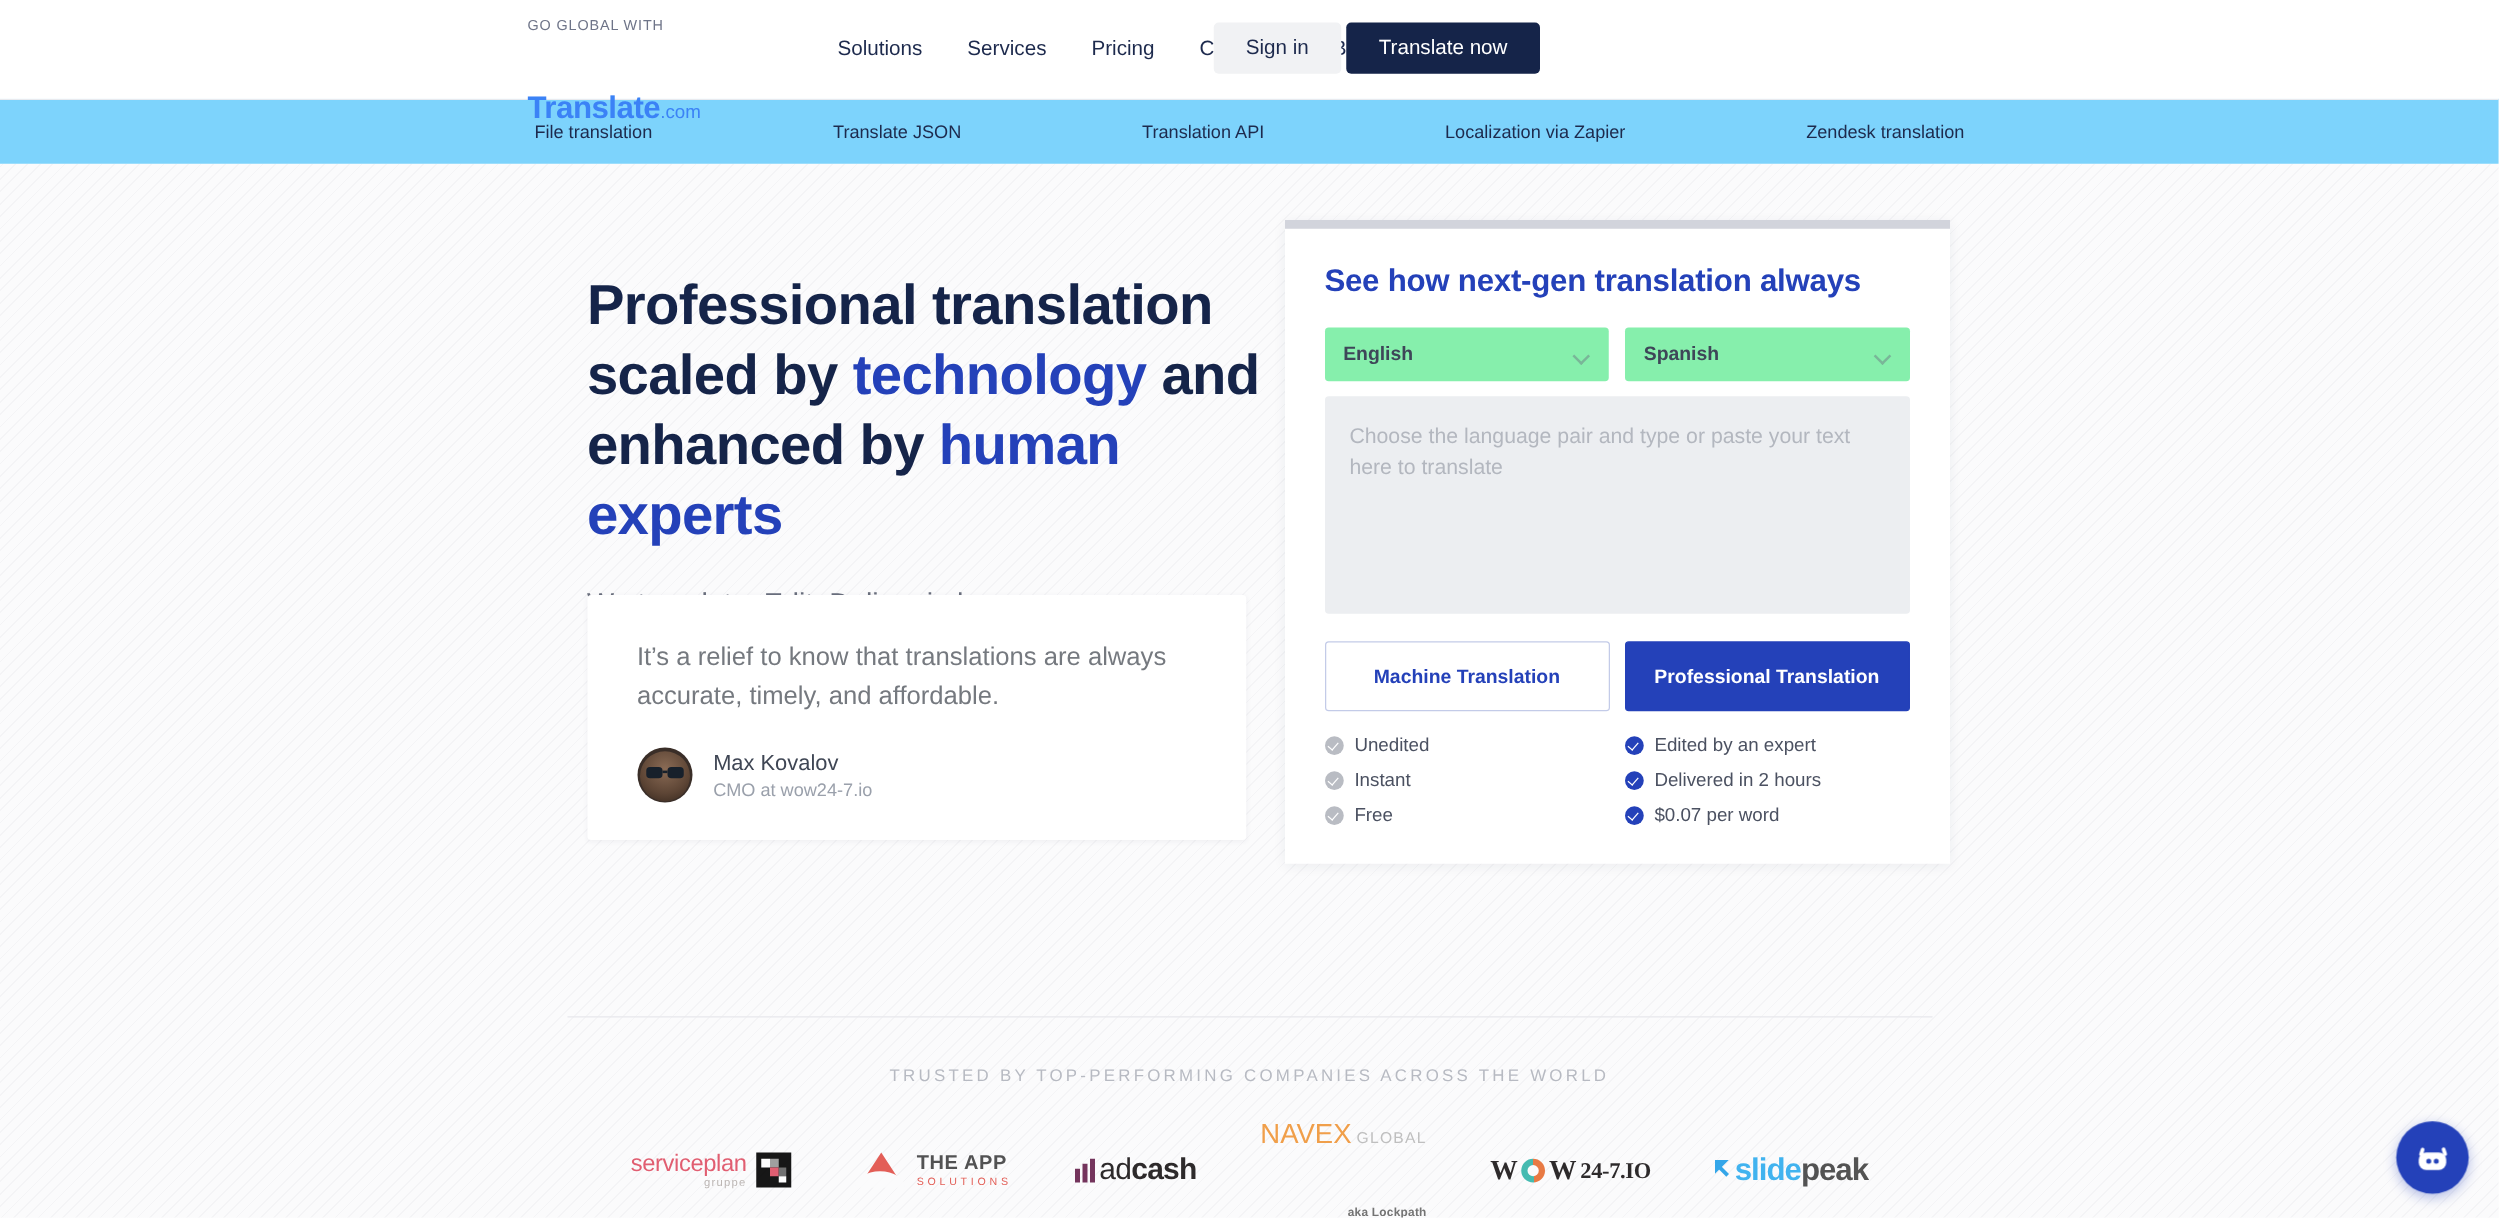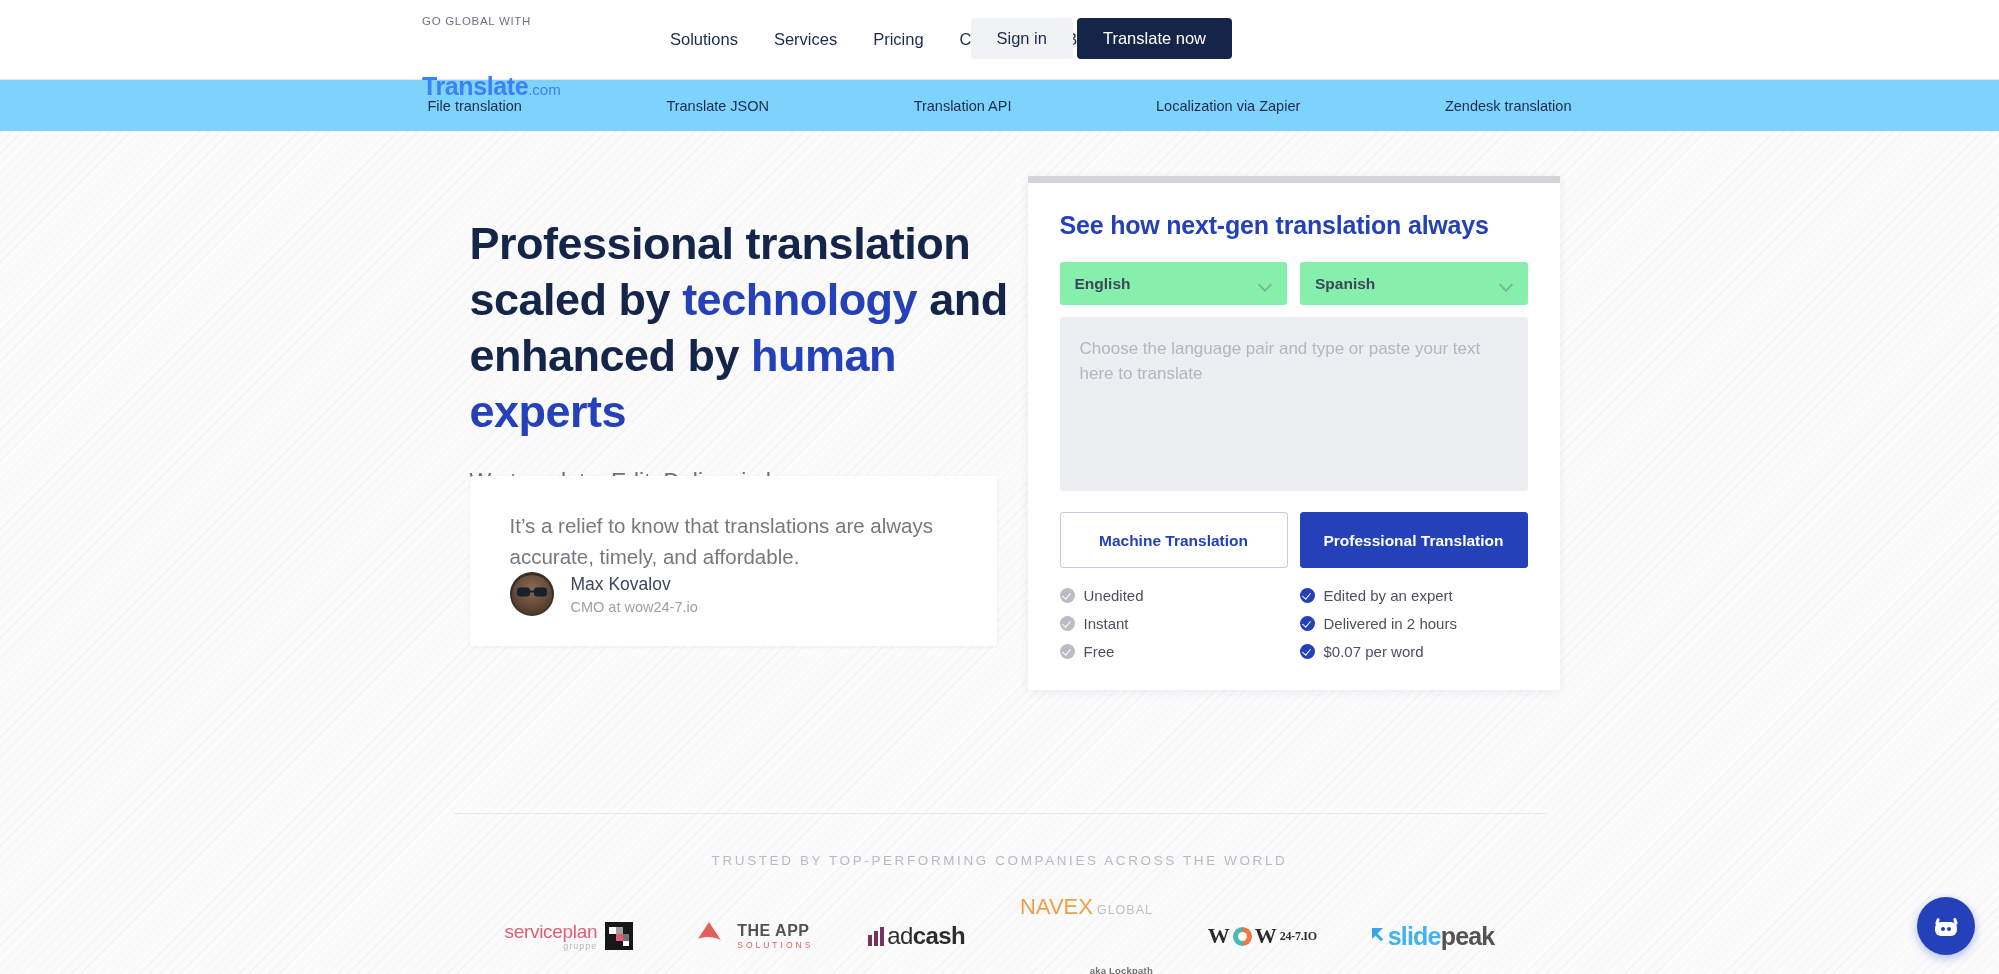--- a/index.html
+++ b/index.html
@@ -181,20 +181,21 @@
     padding: 34px 40px 30px 40px;
     box-shadow: 0 1px 4px rgba(30,40,70,0.05);
   }
   .testimonial-quote {
     font-size: 20.5px;
     line-height: 31px;
     color: #75797f;
     font-weight: 400;
   }
   .testimonial-author {
+    margin-top: 26px;
     display: flex;
     align-items: center;
     gap: 17px;
   }
   .avatar {
     width: 44px;
     height: 44px;
     border-radius: 50%;
     flex: none;
     overflow: hidden;
@@ -548,21 +549,21 @@
   }
   .wo-circle:after {
     content:"";
     position:absolute;
     left: 5px; top: 5px;
     width: 9px; height: 9px;
     border-radius: 50%;
     background: #fbfbfc;
   }
   .wo-num {
-    font-size: 12px;
+    font-size: 18px;
     font-weight: 700;
     color: #231f20;
     letter-spacing: -0.3px;
     line-height: 1;
     font-family: "Liberation Serif", serif;
   }
 
   
   .lg-slidepeak { align-items: flex-start; gap: 1px; }
   .sl-arrow {

